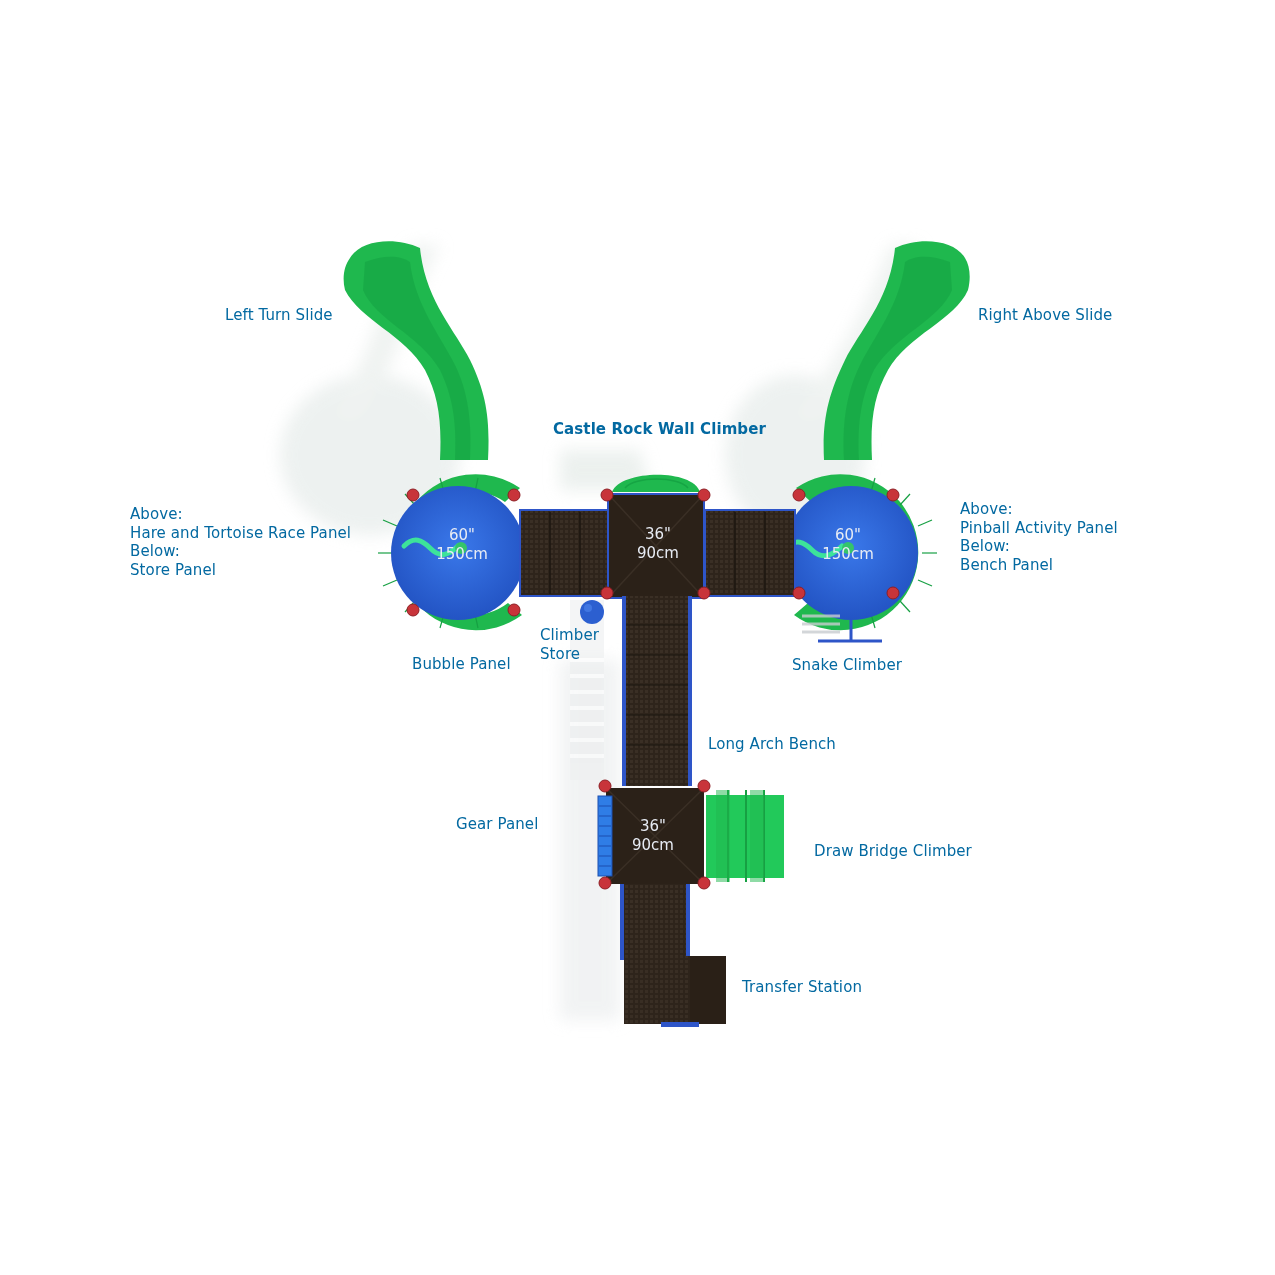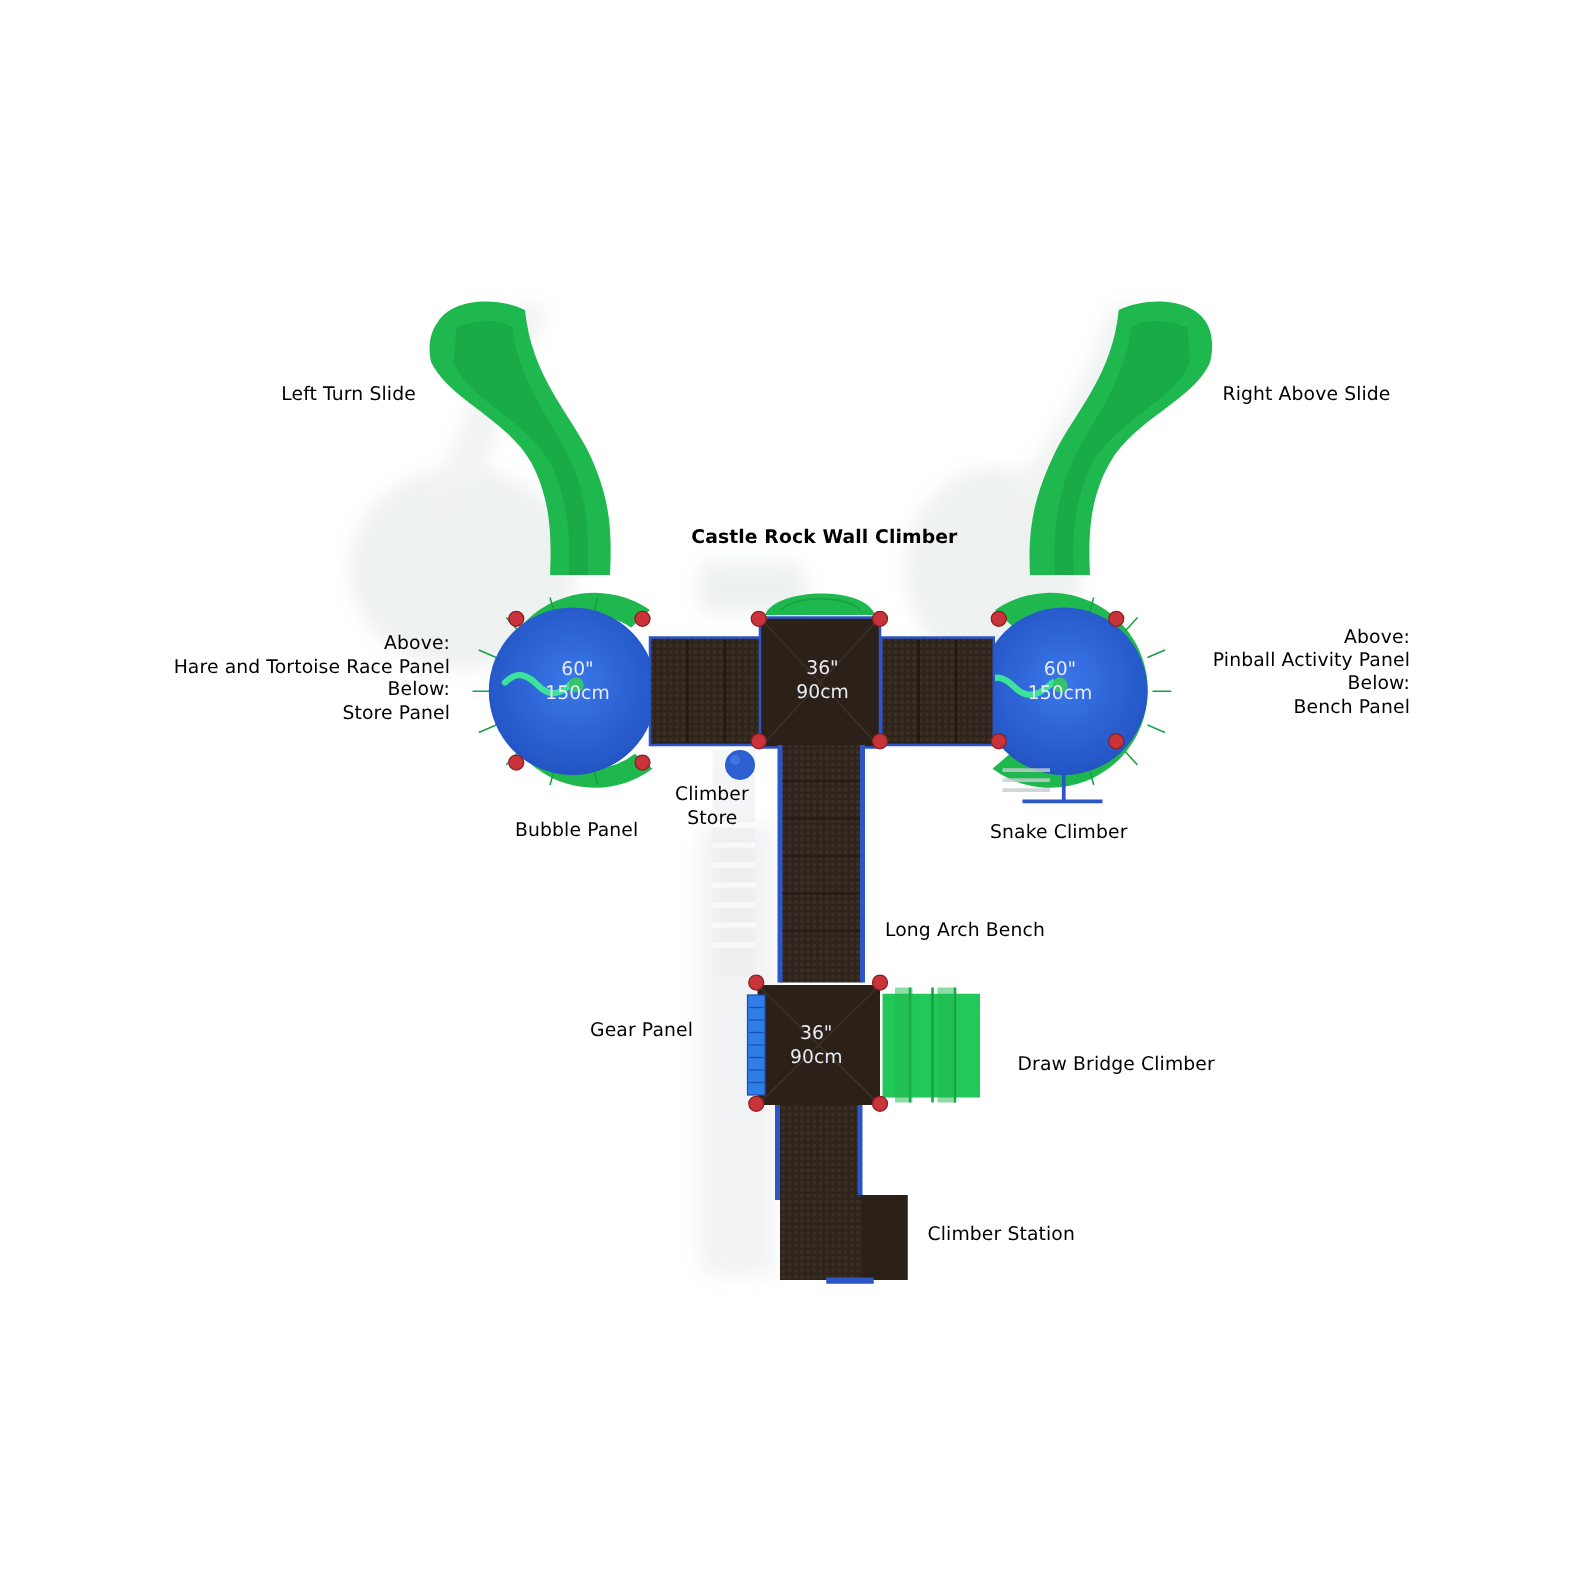--- a/index.html
+++ b/index.html
@@ -1,19 +1,19 @@
 <!DOCTYPE html>
 <html><head>
 <meta charset="utf-8">
 <style>
   html, body { margin: 0; padding: 0; background: #ffffff; }
   body { width: 1275px; height: 1275px; position: relative; overflow: hidden; font-family: "DejaVu Sans", sans-serif; }
   #stage { position: absolute; left: 0; top: 0; width: 1275px; height: 1275px; }
   svg#plan { position: absolute; left: 0; top: 0; }
-  .label { position: absolute; color: #000000; font-size: 15px; line-height: 18.5px; text-align: right; white-space: nowrap; letter-spacing: 0.1px; }
+  .label { position: absolute; color: #0369a1; font-size: 15px; line-height: 18.5px; text-align: left; white-space: nowrap; letter-spacing: 0.1px; }
   .dim { position: absolute; color: #e8ecf4; font-size: 15px; line-height: 19px; text-align: center; white-space: nowrap; }
 </style>
 </head>
 <body>
 
 <div id="stage">
 
   <svg id="plan" width="1275" height="1275" viewBox="0 0 1275 1275">
     <defs>
       <pattern id="grate" width="5" height="5" patternUnits="userSpaceOnUse">
@@ -197,23 +197,23 @@
     <div>Bench Panel</div>
   </div>
 
   <div class="label" style="left:412px; top:655px;">Bubble Panel</div>
   <div class="label" style="left:540px; top:626px; width:50px;">
     <div>Climber</div>
     <div>Store</div>
   </div>
   <div class="label" style="left:792px; top:656px;">Snake Climber</div>
   <div class="label" style="left:708px; top:735px;">Long Arch Bench</div>
-  <div class="label" style="left:472px; top:815px;">Gear Panel</div>
+  <div class="label" style="left:456px; top:815px;">Gear Panel</div>
   <div class="label" style="left:814px; top:842px;">Draw Bridge Climber</div>
-  <div class="label" style="left:742px; top:978px;">Climber Station</div>
+  <div class="label" style="left:742px; top:978px;">Transfer Station</div>
 
   <div class="dim" style="left:430px; top:526px; width:64px;">
     <div>60"</div>
     <div>150cm</div>
   </div>
   <div class="dim" style="left:816px; top:526px; width:64px;">
     <div>60"</div>
     <div>150cm</div>
   </div>
   <div class="dim" style="left:626px; top:525px; width:64px;">

